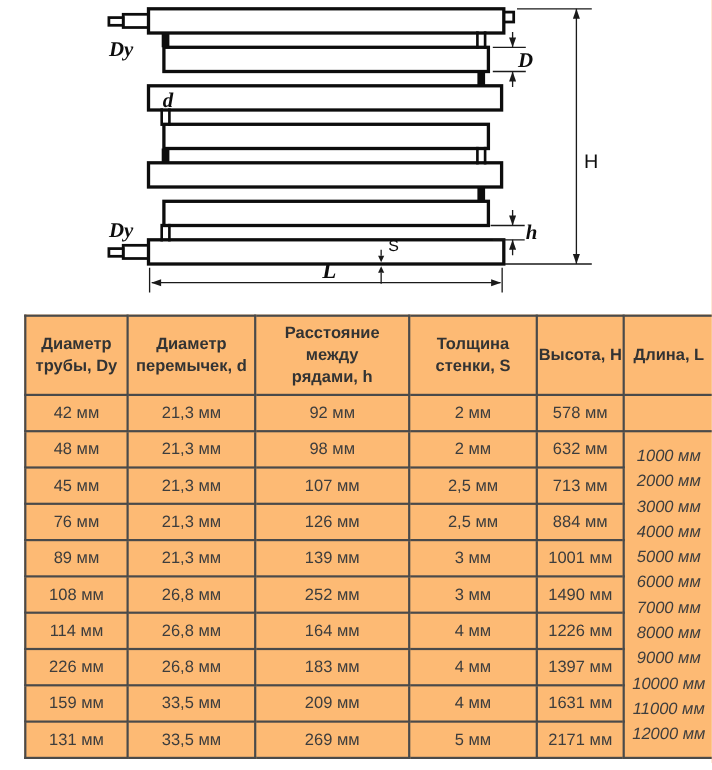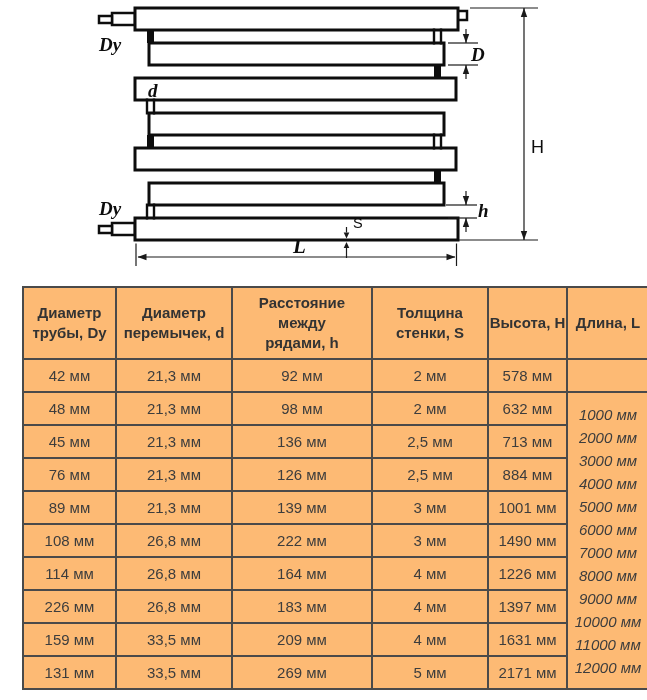--- a/index.html
+++ b/index.html
@@ -169,42 +169,42 @@
 7000 мм
 8000 мм
 9000 мм
 10000 мм
 11000 мм
 12000 мм</td>
       </tr>
       <tr>
         <td>45 мм</td>
         <td>21,3 мм</td>
-        <td>136 мм</td>
+        <td>107 мм</td>
         <td>2,5 мм</td>
         <td>713 мм</td>
       </tr>
       <tr>
         <td>76 мм</td>
         <td>21,3 мм</td>
         <td>126 мм</td>
         <td>2,5 мм</td>
         <td>884 мм</td>
       </tr>
       <tr>
         <td>89 мм</td>
         <td>21,3 мм</td>
         <td>139 мм</td>
         <td>3 мм</td>
         <td>1001 мм</td>
       </tr>
       <tr>
         <td>108 мм</td>
         <td>26,8 мм</td>
-        <td>222 мм</td>
+        <td>252 мм</td>
         <td>3 мм</td>
         <td>1490 мм</td>
       </tr>
       <tr>
         <td>114 мм</td>
         <td>26,8 мм</td>
         <td>164 мм</td>
         <td>4 мм</td>
         <td>1226 мм</td>
       </tr>

